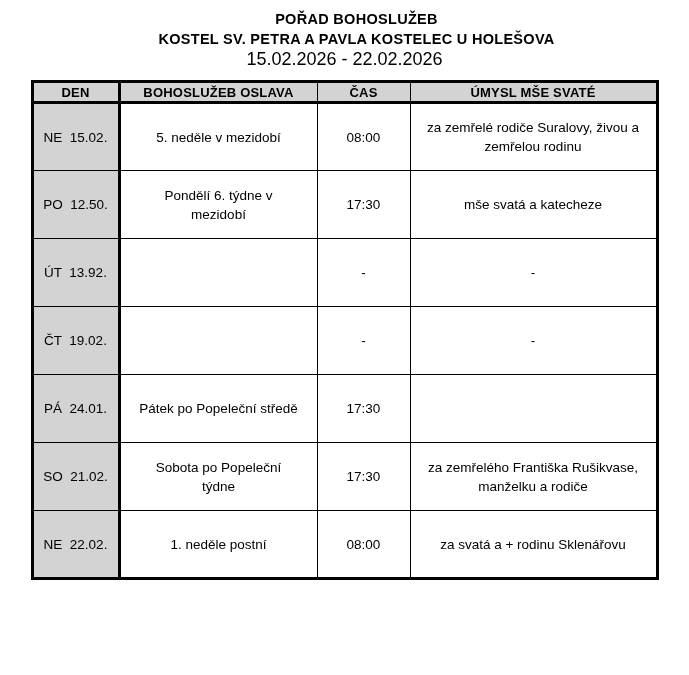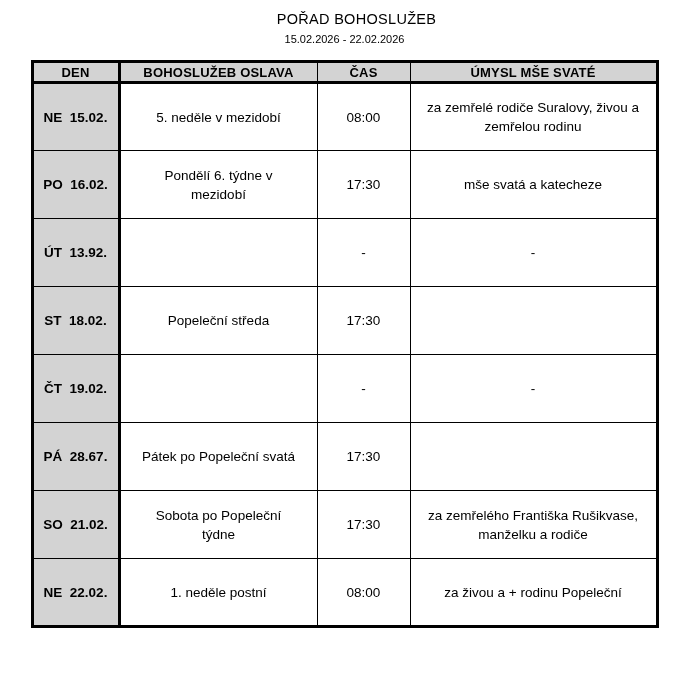--- a/index.html
+++ b/index.html
@@ -10,28 +10,28 @@
     height: 675px;
     background: #ffffff;
     font-family: "Liberation Sans", sans-serif;
     color: #000000;
   }
   .doc-header {
     text-align: center;
     padding-top: 9px;
   }
   .title-line1, .title-line2 {
-    font-weight: normal;
+    font-weight: bold;
     font-size: 14.5px;
     line-height: 20px;
     letter-spacing: 0.3px;
     padding-left: 24px;
   }
   .title-line3 {
-    font-size: 11px;
+    font-size: 18px;
     line-height: 21px;
   }
   table.schedule {
     border-collapse: collapse;
     table-layout: fixed;
     width: 625px;
     margin: 10px auto 0 auto;
     border: 3px solid #000;
   }
   col.c-den    { width: 87px; }
@@ -53,34 +53,35 @@
     border: 1px solid #000;
     text-align: center;
     vertical-align: middle;
     font-size: 13.5px;
     height: 68px;
     padding: 2px 5px;
     line-height: 19px;
   }
   td.day-cell {
     background: var(--cell-gray, #d3d3d3);
-    font-weight: bold;
+    font-weight: normal;
     border-right: 3px solid #000;
     white-space: pre;
     font-size: 13.5px;
   }
   td.oslava-cell, td.umysl-cell {
     white-space: pre-line;
   }
 </style>
 </head>
 <body>
 
 <div class="doc-header">
   <div class="title-line1">POŘAD BOHOSLUŽEB</div>
+  <div class="title-line2">KOSTEL SV. PETRA A PAVLA KOSTELEC U HOLEŠOVA</div>
   <div class="title-line3">15.02.2026 - 22.02.2026</div>
 </div>
 
 <table class="schedule">
   <colgroup>
     <col class="c-den">
     <col class="c-oslava">
     <col class="c-cas">
     <col class="c-umysl">
   </colgroup>
@@ -95,64 +96,58 @@
   <tbody id="schedule-body">
   <tr>
     <td class="day-cell">NE  15.02.</td>
     <td class="oslava-cell">5. neděle v mezidobí</td>
     <td class="cas-cell">08:00</td>
     <td class="umysl-cell">za zemřelé rodiče Suralovy, živou a
 zemřelou rodinu</td>
   </tr>
 
   <tr>
-    <td class="day-cell">PO  16.02.</td>
+    <td class="day-cell">PO  12.50.</td>
     <td class="oslava-cell">Pondělí 6. týdne v
 mezidobí</td>
     <td class="cas-cell">17:30</td>
     <td class="umysl-cell">mše svatá a katecheze</td>
   </tr>
 
   <tr>
     <td class="day-cell">ÚT  13.92.</td>
     <td class="oslava-cell"></td>
     <td class="cas-cell">-</td>
     <td class="umysl-cell">-</td>
   </tr>
 
-  <tr>
-    <td class="day-cell">ST  18.02.</td>
-    <td class="oslava-cell">Popeleční středa</td>
-    <td class="cas-cell">17:30</td>
-    <td class="umysl-cell"></td>
-  </tr>
 
   <tr>
     <td class="day-cell">ČT  19.02.</td>
     <td class="oslava-cell"></td>
     <td class="cas-cell">-</td>
     <td class="umysl-cell">-</td>
   </tr>
 
   <tr>
-    <td class="day-cell">PÁ  28.67.</td>
-    <td class="oslava-cell">Pátek po Popeleční svatá</td>
+    <td class="day-cell">PÁ  24.01.</td>
+    <td class="oslava-cell">Pátek po Popeleční středě</td>
     <td class="cas-cell">17:30</td>
     <td class="umysl-cell"></td>
   </tr>
 
   <tr>
     <td class="day-cell">SO  21.02.</td>
     <td class="oslava-cell">Sobota po Popeleční
 týdne</td>
     <td class="cas-cell">17:30</td>
     <td class="umysl-cell">za zemřelého Františka Rušikvase,
 manželku a rodiče</td>
   </tr>
 
   <tr>
     <td class="day-cell">NE  22.02.</td>
     <td class="oslava-cell">1. neděle postní</td>
     <td class="cas-cell">08:00</td>
-    <td class="umysl-cell">za živou a + rodinu Popeleční</td>
+    <td class="umysl-cell">za svatá a + rodinu Sklenářovu</td>
   </tr>
 </tbody>
 </table>
 
 </body></html>

